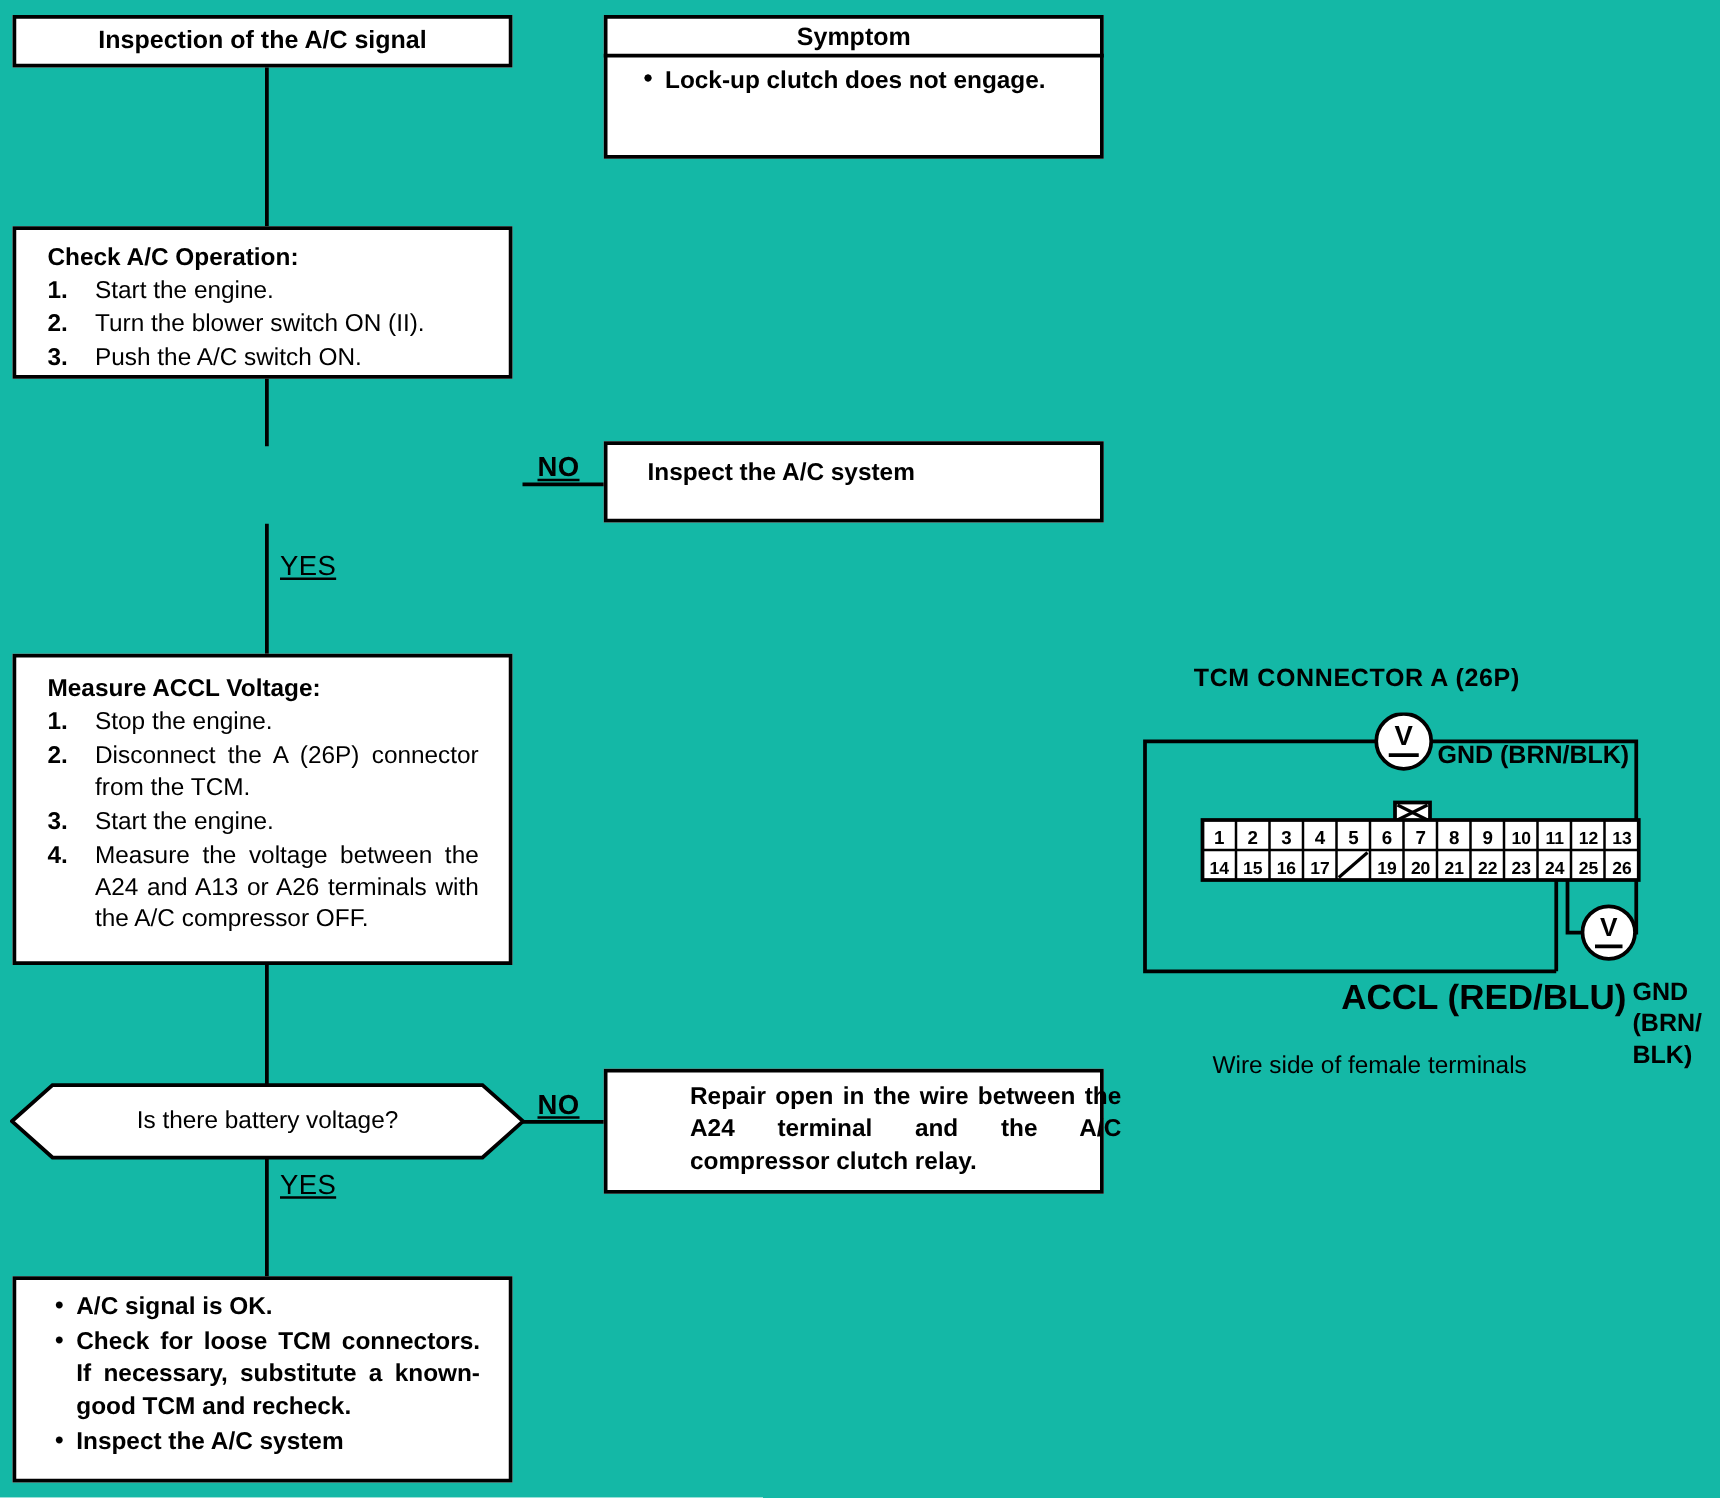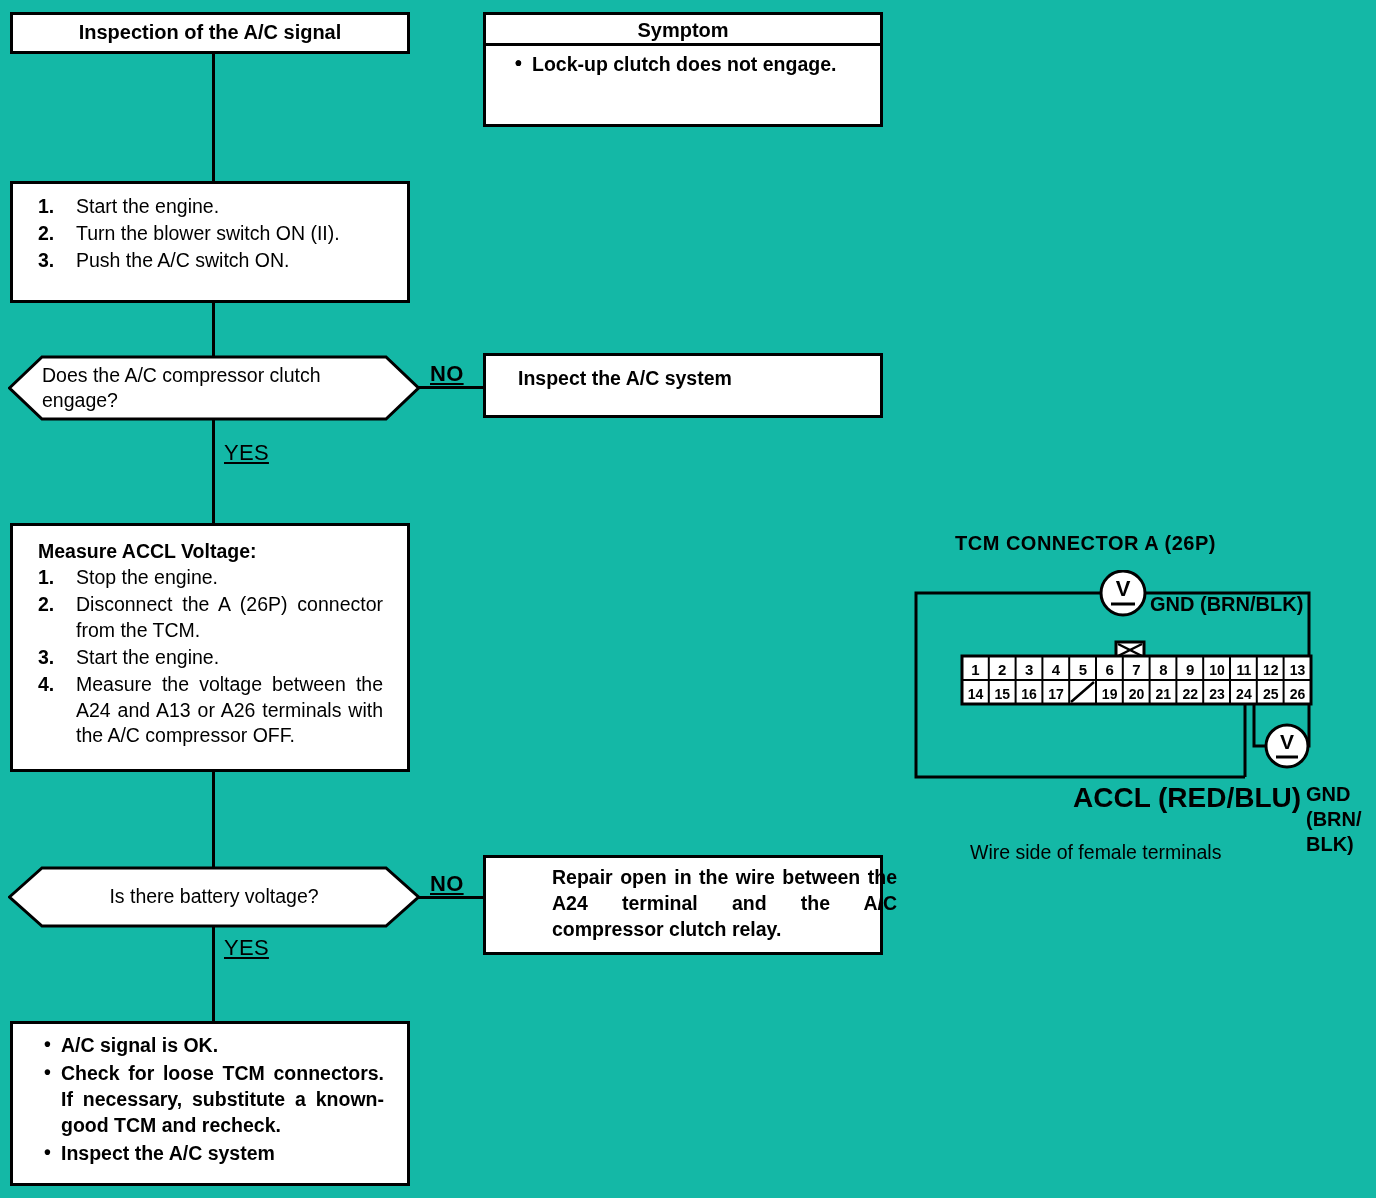--- a/index.html
+++ b/index.html
@@ -139,37 +139,30 @@
   </div>
   <div class="boxtext" style="left:515px; top:50px; width:350px;">
     <ul class="bullist bold">
       <li><span class="bul">•</span></li>
       <li><span class="bul">•</span><span>Lock-up clutch does not engage.</span></li>
     </ul>
   </div>
 
   <div class="box" style="left:10px; top:181px; width:400px; height:122px;"></div>
   <div class="boxtext" style="left:38px; top:194px; width:350px;">
+    <div class="bold">Check A/C Operation:</div>
     <ol class="numlist">
       <li><span class="num">1.</span><span>Start the engine.</span></li>
       <li><span class="num">2.</span><span>Turn the blower switch ON (II).</span></li>
       <li><span class="num">3.</span><span>Push the A/C switch ON.</span></li>
     </ol>
   </div>
 
   <div class="line-v" style="left:212px; top:303px; height:54px;"></div>
 
-  <div class="hex" style="left:8px; top:355px; width:412px; height:66px;">
-    <svg width="412" height="66" viewBox="0 0 412 66">
-      <polygon points="1.5,33 34,2 378,2 410.5,33 378,64 34,64" fill="#ffffff" stroke="#000000" stroke-width="3"></polygon>
-    </svg>
-    <div class="hextext" style="padding-left:34px; padding-right:40px;">
-      <span>Does the A/C compressor clutch engage?</span>
-    </div>
-  </div>
 
   <div class="line-h" style="left:418px; top:386px; width:67px;"></div>
   <div class="lbl bold" style="left:430px; top:361px;">NO</div>
 
   <div class="box" style="left:483px; top:353px; width:400px; height:65px;"></div>
   <div class="boxtext bold" style="left:518px; top:366px; width:350px;">Inspect the A/C system</div>
 
   <div class="line-v" style="left:212px; top:419px; height:106px;"></div>
   <div class="lbl" style="left:224px; top:440px;">YES</div>
 

